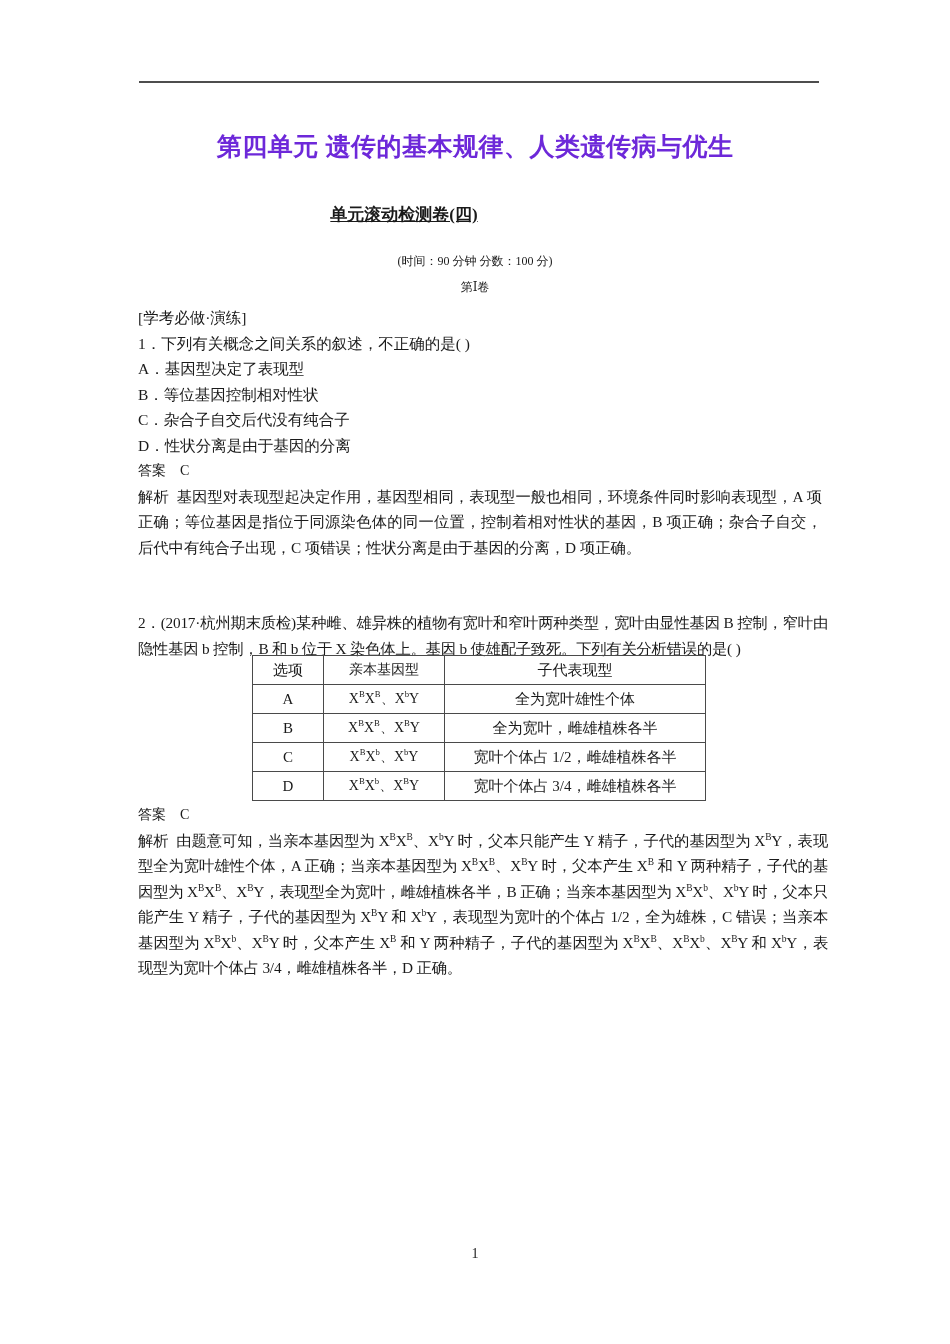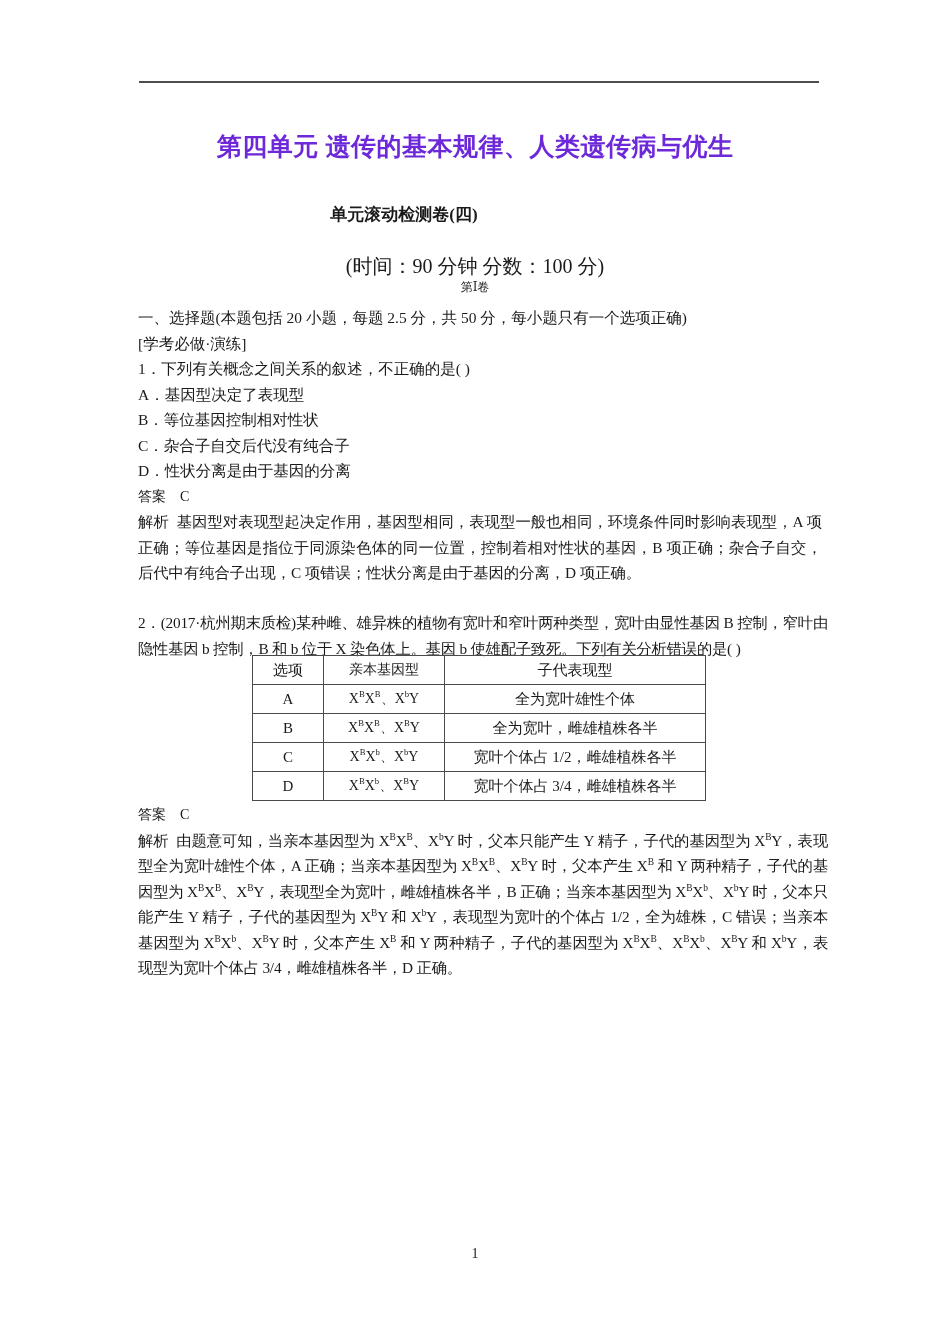--- a/index.html
+++ b/index.html
@@ -44,28 +44,29 @@
   }
   .subtitle {
     position: absolute;
     left: 0;
     top: 203px;
     width: 808px;
     text-align: center;
     font-size: 17px;
     font-weight: bold;
     font-family: "Liberation Serif", "DejaVu Serif", serif;
+    text-decoration: underline;
   }
   .meta-line {
     position: absolute;
     left: 0;
     top: 253px;
     width: 950px;
     text-align: center;
-    font-size: 20px;
+    font-size: 12px;
   }
   .section-label {
     position: absolute;
     left: 0;
     top: 279px;
     width: 950px;
     text-align: center;
     font-size: 12px;
   }
   .body-block {
@@ -149,21 +150,20 @@
 
   <div class="doc-title">第四单元 遗传的基本规律、人类遗传病与优生</div>
 
   <div class="subtitle">单元滚动检测卷(四)</div>
 
   <div class="meta-line">(时间：90 分钟   分数：100 分)</div>
 
   <div class="section-label">第Ⅰ卷</div>
 
   <div class="body-block">
-    <div class="ln">一、选择题(本题包括 20 小题，每题 2.5 分，共 50 分，每小题只有一个选项正确)</div>
     <div class="ln">[学考必做·演练]</div>
 
     <div class="ln">1．下列有关概念之间关系的叙述，不正确的是(      )</div>
     <div class="ln">A．基因型决定了表现型</div>
     <div class="ln">B．等位基因控制相对性状</div>
     <div class="ln">C．杂合子自交后代没有纯合子</div>
     <div class="ln">D．性状分离是由于基因的分离</div>
 
     <div class="answer-line">
       <span>答案</span><span class="ans-key">C</span>

